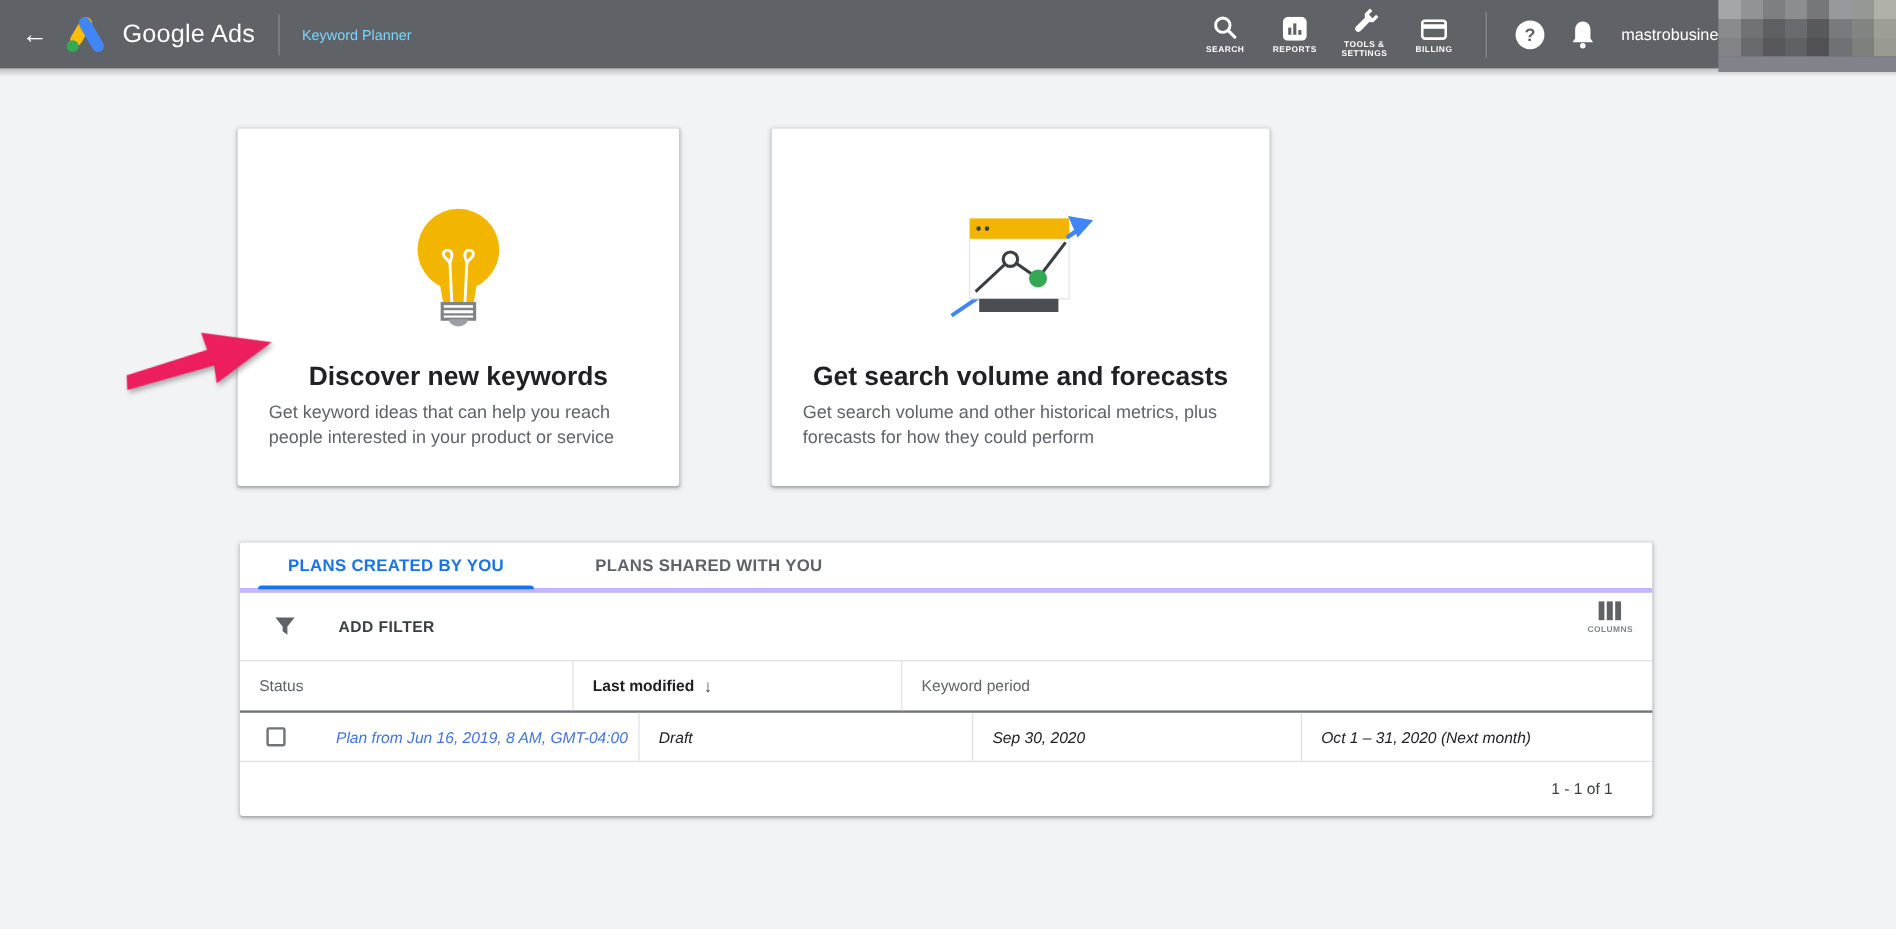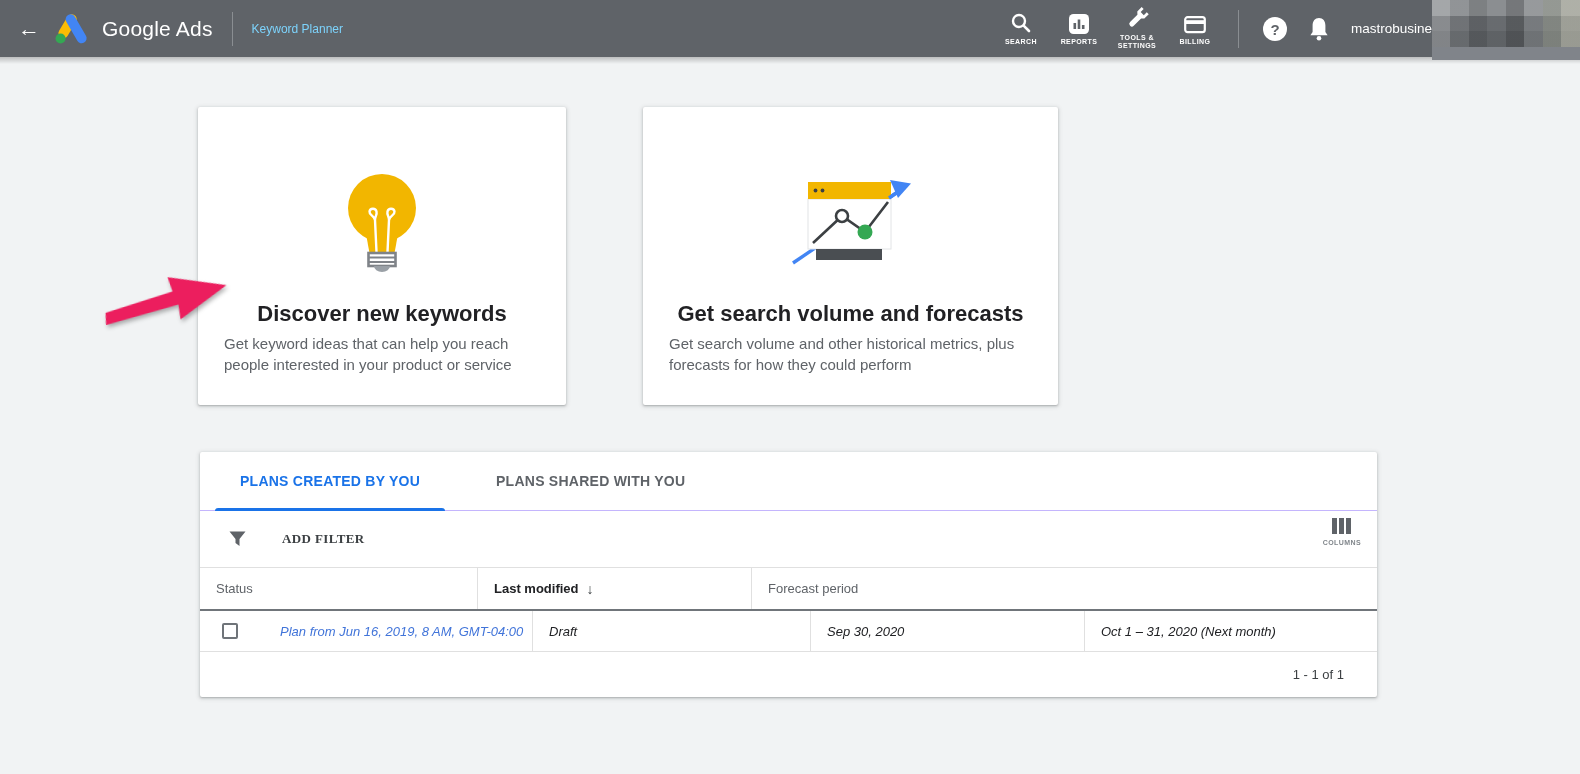--- a/index.html
+++ b/index.html
@@ -61,29 +61,29 @@
   .card-title{ text-align:center; font-size:22px; font-weight:bold; color:#212124; margin-top:2px; }
   .card-desc{ font-size:15px; color:#5f6368; line-height:1.38; margin:7px 26px 0 26px; }
   
   .annot-arrow{ position:absolute; left:100px; top:272px; z-index:5;
     filter:drop-shadow(1px 3px 2px rgba(0,0,0,.3)); transform:rotate(-12deg); }
   
   .panel{
     position:absolute; left:200px; top:452px; width:1177px; background:#fff; border-radius:2px;
     box-shadow:0 1px 2px rgba(60,64,67,.3), 0 1px 4px 1px rgba(60,64,67,.15);
   }
-  .tabs-row{ height:59px; border-bottom:1px solid #c4b5fd; display:flex; align-items:stretch; }
+  .tabs-row{ height:42px; border-bottom:4px solid #c4b5fd; display:flex; align-items:stretch; }
   .tab{ position:relative; display:flex; align-items:center; padding:0 25px; font-size:14px;
     font-weight:bold; letter-spacing:.25px; cursor:pointer; background:transparent; border:none; }
   .tab-active{ color:#1a73e8; margin-left:15px; }
   .tab-active::after{ content:''; position:absolute; left:0; right:0; bottom:-1px; height:3px;
     background:#1a73e8; border-radius:3px 3px 0 0; }
   .tab-inactive{ color:#5f6368; margin-left:26px;text-align:center; }
   .filter-row{ height:57px; border-bottom:1px solid #e0e0e0; display:flex; align-items:center; position:relative; }
-  .filter-btn{ display:flex; align-items:center; background:transparent; border:none; cursor:pointer;font-family:Liberation Serif, serif; }
+  .filter-btn{ display:flex; align-items:center; background:transparent; border:none; cursor:pointer; }
   .funnel{ margin-left:29px; }
   .filter-label{ margin-left:36px; font-size:13px; font-weight:bold; letter-spacing:.4px; color:#3c4043; }
   .columns-btn{ position:absolute; right:16px; top:7px; display:flex; flex-direction:column;
     align-items:center; background:transparent; border:none; cursor:pointer; }
   .columns-label{ font-size:7px; font-weight:bold; color:#80868b; letter-spacing:.4px; margin-top:5px; }
   .thead{ display:flex; height:43px; border-bottom:2px solid #70757a; align-items:stretch;
     font-size:13px; color:#5f6368; }
   .trow{ display:flex; height:41px; border-bottom:1px solid #e0e0e0; align-items:stretch;
     font-size:13px; color:#202124;font-style:italic; }
   .cell{ display:flex; align-items:center; }
@@ -247,21 +247,21 @@
 
   <div class="thead">
     <div class="cell c-status">
       <span>Status</span>
     </div>
     <div class="cell c-modified sort-wrap">
       <span>Last modified</span>
       <span class="sort-icon">↓</span>
     </div>
     <div class="cell c-forecast">
-      <span>Forecast period</span>
+      <span>Keyword period</span>
     </div>
   </div>
 
   <div class="trow">
     <div class="cell c-plan">
       <span class="checkbox"></span>
       <a class="plan-link">Plan from Jun 16, 2019, 8 AM, GMT-04:00</a>
     </div>
     <div class="cell c-status">
       <span>Draft</span>

